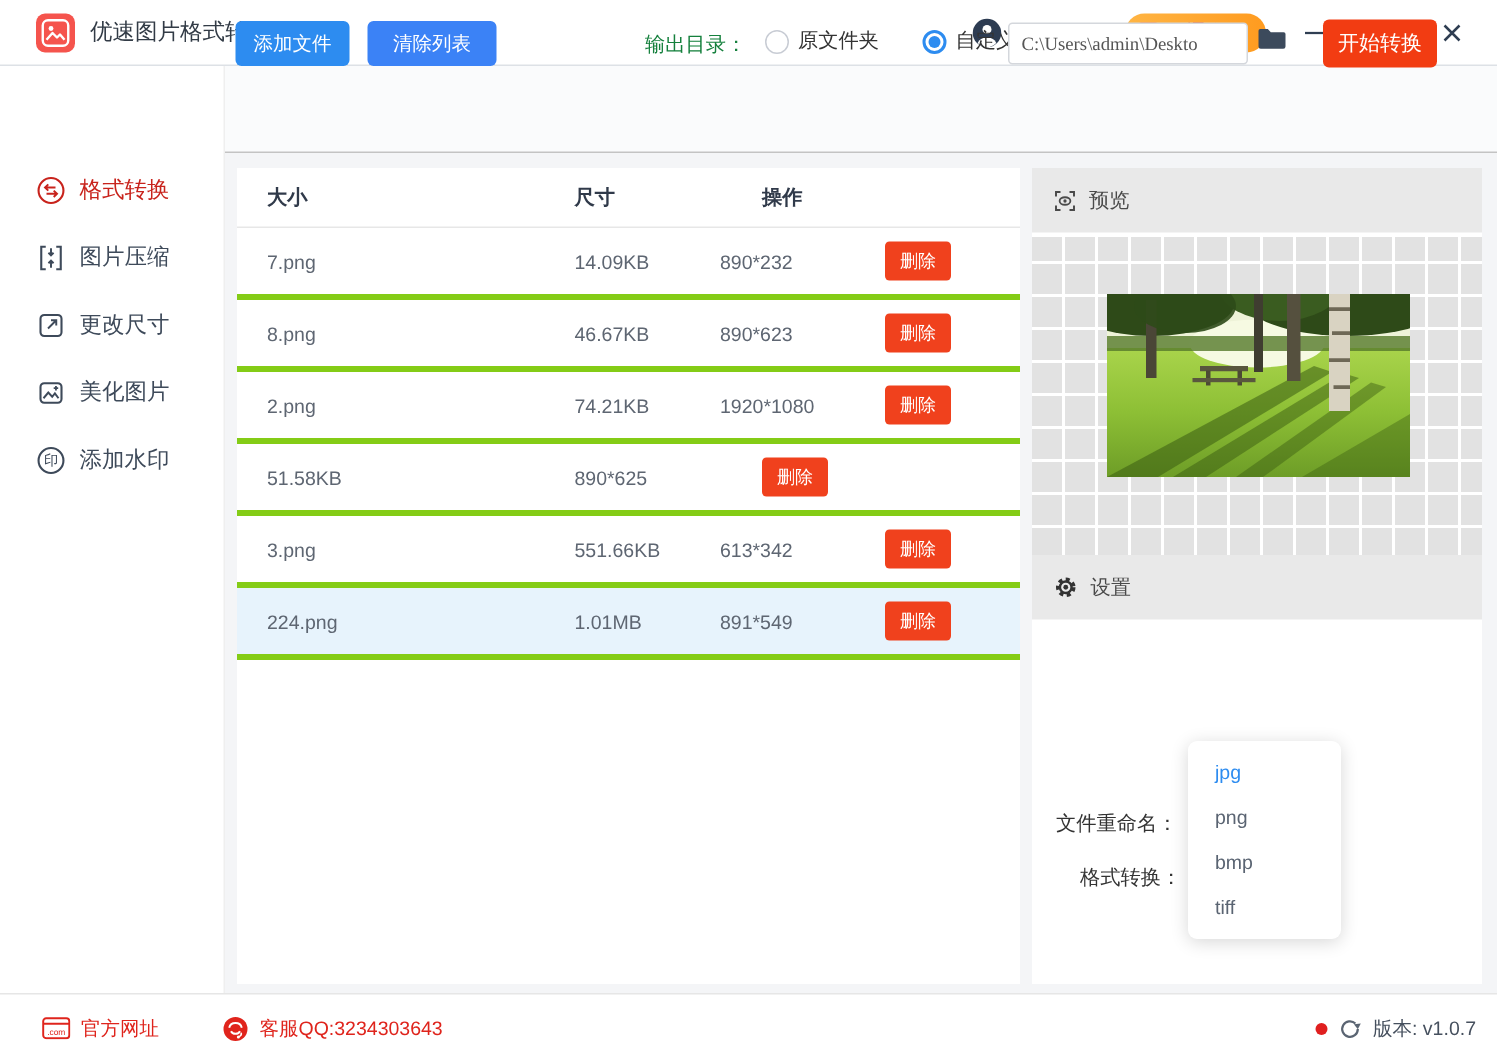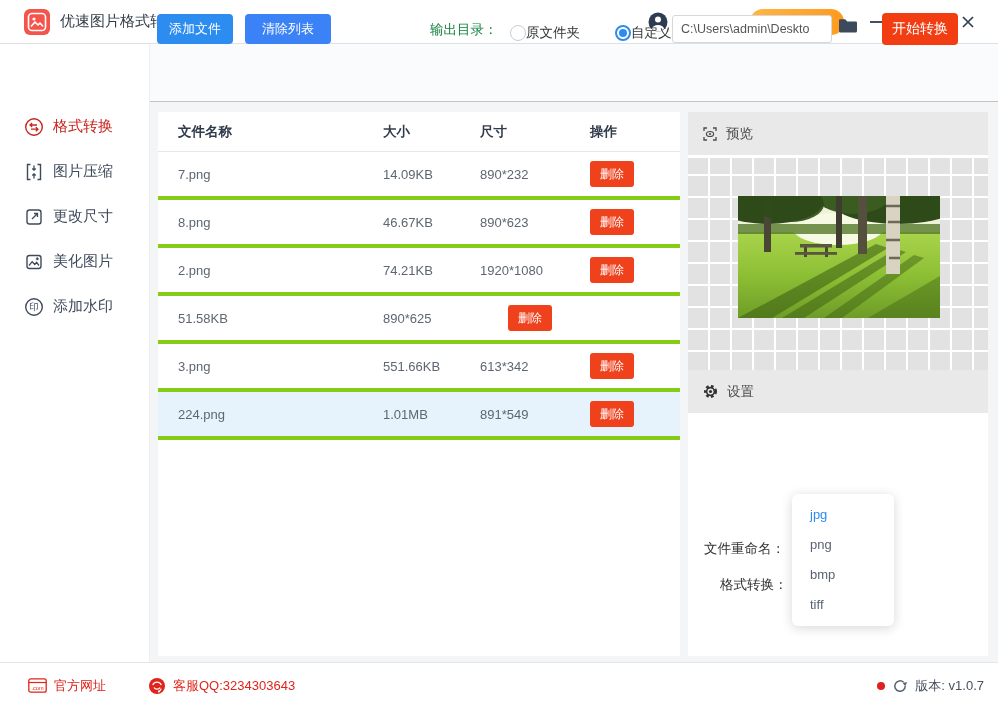--- a/index.html
+++ b/index.html
@@ -34,26 +34,26 @@
   .side-item svg{flex:0 0 auto}
   .side-item.active{color:#c8231c}
 
   
   .content-bg{position:absolute;left:150px;top:44px;width:848px;height:618px;background:#f4f5f7}
   .toolbar{position:absolute;left:150px;top:44px;width:848px;height:58px;background:#fafbfc;border-bottom:1px solid #c3c3c3}
   .btn{border:none;border-radius:4px;color:#fff;font-size:13px;cursor:pointer;font-family:Liberation Serif, serif}
   .btn-add{position:absolute;left:157px;top:14px;width:76px;height:30px;background:#2d8cf0}
   .btn-clear{position:absolute;left:245px;top:14px;width:86px;height:30px;background:#3b82f6}
   .out-label{position:absolute;left:430px;top:21px;font-size:13.5px;color:#15803d}
-  .radio-row{position:absolute;top:24px;display:flex;align-items:center;cursor:pointer}
+  .radio-row{position:absolute;top:18px;display:flex;align-items:flex-end;gap:6px;cursor:pointer}
   .radio{width:16px;height:16px;border-radius:50%;background:#fff;border:1px solid #c8ccd4;position:relative}
   .radio.checked{border:2px solid #2d8cf0}
   .radio.checked::after{content:"";position:absolute;left:50%;top:50%;width:8px;height:8px;margin:-4px 0 0 -4px;border-radius:50%;background:#2d8cf0}
   .radio-label{font-size:13.5px;color:#333}
-  .path-input{position:absolute;left:672px;top:15px;width:160px;height:28px;border:1px solid #d4d7dc;border-radius:3px;background:#fff;padding:0 8px;font-size:12.5px;color:#555;font-family:Liberation Sans, sans-serif}
+  .path-input{position:absolute;left:672px;top:15px;width:160px;height:28px;border:1px solid #d4d7dc;border-radius:3px;background:#fff;padding:0 8px;font-size:12.5px;color:#555;font-family:Liberation Serif, serif}
   .folder-btn{position:absolute;left:838px;top:18px;cursor:pointer}
   .btn-start{position:absolute;left:882px;top:13px;width:76px;height:32px;background:#f23c12;font-size:14px}
 
   
   .panel{position:absolute;background:#fff}
   .table-panel{left:158px;top:112px;width:522px;height:544px}
   .right-panel{left:688px;top:112px;width:300px;height:544px}
   .panel-head{height:43px;background:#e9e9e9;display:flex;align-items:center;gap:8px;padding-left:14px;font-size:13.5px;color:#4a4a4a}
 
   
@@ -189,21 +189,20 @@
   <input class="path-input" value="C:\Users\admin\Deskto" style="">
   <div class="folder-btn">
     <svg width="20" height="16" viewBox="0 0 20 16">
         <path d="M1 2.5 a1.2 1.2 0 0 1 1.2-1.2 h5 l2 2.2 h8.6 a1.2 1.2 0 0 1 1.2 1.2 V13 a1.5 1.5 0 0 1 -1.5 1.5 H2.5 A1.5 1.5 0 0 1 1 13z" fill="#3c4a5c"></path>
       </svg>
   </div>
   <button class="btn btn-start">开始转换</button>
 
   <div class="panel table-panel">
     <div class="thead">
-      <div>文件名称</div>
       <div>大小</div>
       <div>尺寸</div>
       <div style="padding-left:28px">操作</div>
     </div>
     <div class="trow">
       <div>7.png</div>
       <div>14.09KB</div>
       <div>890*232</div>
       <div><button class="del-btn">删除</button></div>
     </div>

